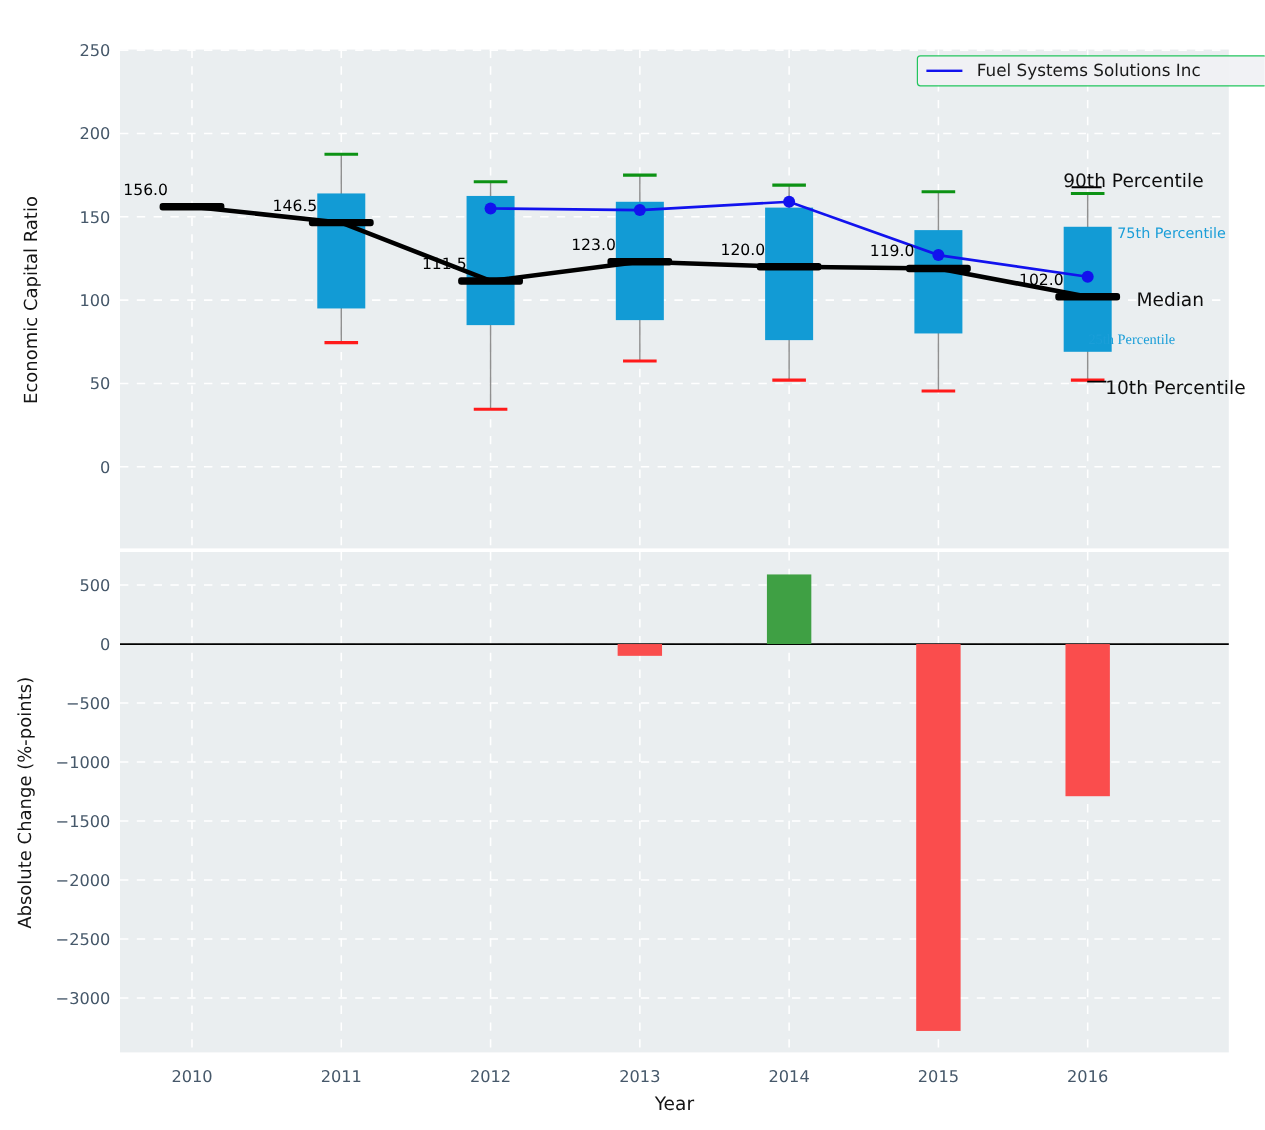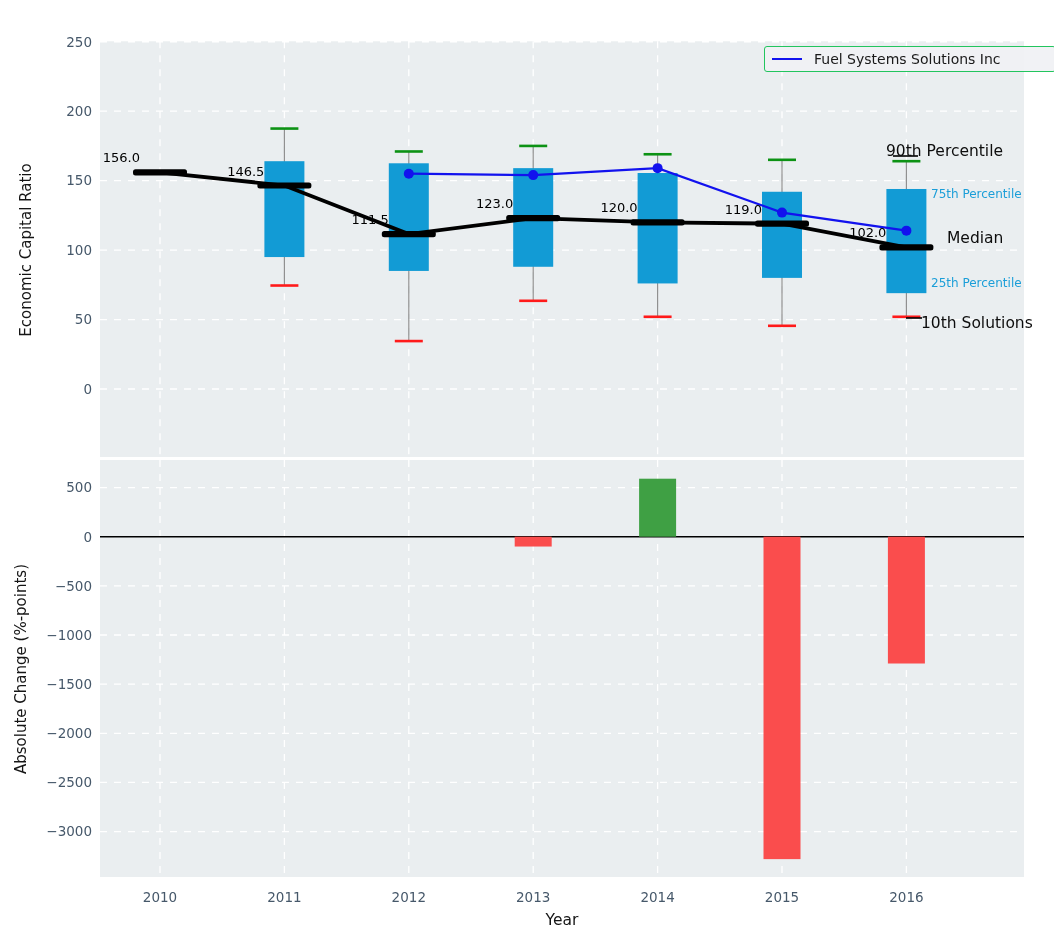--- a/index.html
+++ b/index.html
@@ -36,22 +36,22 @@
   .legend-line{
     display:inline-block;width:30px;height:0;
     border-top:2.4px solid #1212ee;margin-right:12px;
   }
   .legend-label{font-size:14px;color:#1a1a1a;white-space:nowrap;}
   .anno{position:absolute;white-space:nowrap;line-height:1.15;}
   .anno-big{font-size:15.5px;color:#0d0d0d;}
   .anno-cyan{font-size:12px;color:#1b9ed8;}
   .a-p90{left:886px;top:143px;}
   .a-p75{left:931px;top:188px;}
-  .a-med{left:947px;top:230px;}
-  .a-p25{left:931px;top:277px;}
+  .a-med{left:947px;top:242px;}
+  .a-p25{left:907px;top:277px;font-family:Liberation Serif, serif;}
   .a-p10{left:921px;top:315px;}
 </style>
 </head>
 <body>
 
 <div id="app">
 
   <svg id="plot" width="1054" height="942">
       <rect x="100" y="41.3" width="924" height="415.7" fill="#eaeef0"></rect>
       <rect x="100" y="460" width="924" height="417" fill="#eaeef0"></rect>
@@ -167,15 +167,15 @@
 
   <div class="legend">
     <span class="legend-line"></span>
     <span class="legend-label">Fuel Systems Solutions Inc</span>
   </div>
 
   <div class="anno anno-big a-p90">90th Percentile</div>
   <div class="anno anno-cyan a-p75">75th Percentile</div>
   <div class="anno anno-big a-med">Median</div>
   <div class="anno anno-cyan a-p25">25th Percentile</div>
-  <div class="anno anno-big a-p10">10th Solutions</div>
+  <div class="anno anno-big a-p10">10th Percentile</div>
 
 </div>
 
 </body></html>

